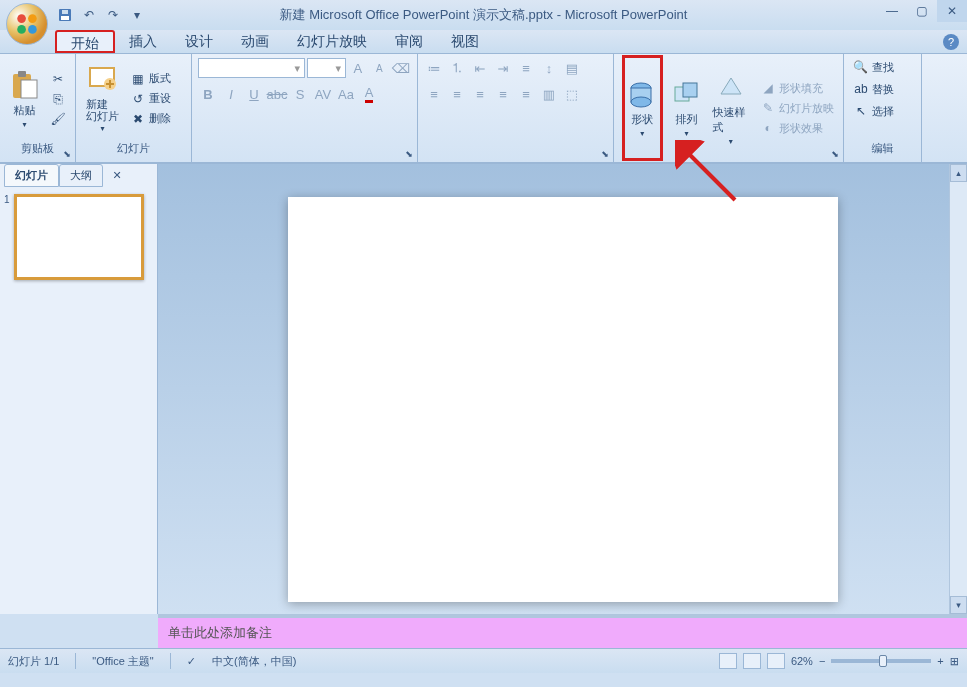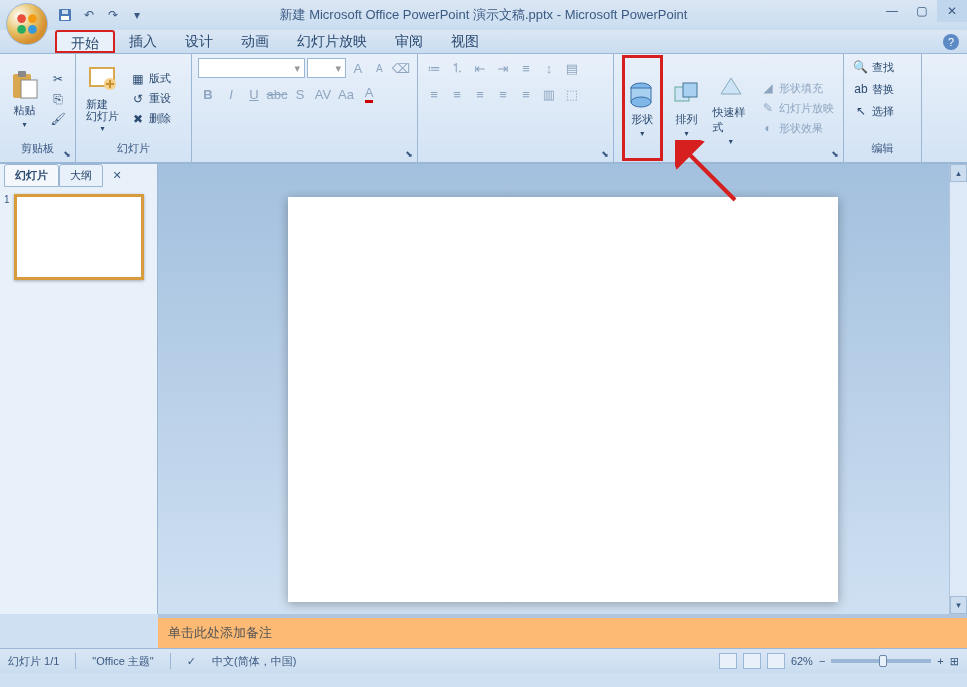--- a/index.html
+++ b/index.html
@@ -64,21 +64,21 @@
 .thumb { display: flex; gap: 4px; margin-top: 6px; }
 .thumb-num { font-size: 10px; color: #3b5a82; }
 .thumb-img { width: 130px; height: 86px; background: #fff; border: 3px solid #d89b3b; box-shadow: 0 1px 3px rgba(0,0,0,0.3); }
 
 .editor { flex: 1; display: flex; align-items: center; justify-content: center; position: relative; }
 .slide { width: 550px; height: 405px; background: #fff; box-shadow: 0 2px 10px rgba(0,0,0,0.3); margin-top: 20px; }
 .vscroll { position: absolute; right: 0; top: 0; width: 18px; height: 100%; background: #dde9f6; border-left: 1px solid #b0c6de; }
 .vscroll-btn { height: 18px; background: #cdddf0; border: 1px solid #a5bcd6; display: flex; align-items: center; justify-content: center; font-size: 9px; color: #3b5a82; }
 .vscroll-btn.bottom { position: absolute; bottom: 0; width: 100%; }
 
-.notes { height: 34px; background: #fdba74; border-top: 4px solid #b0c6de; margin-left: 158px; padding: 6px 10px; font-size: 13px; color: #555; }
+.notes { height: 34px; background: #f0abfc; border-top: 4px solid #b0c6de; margin-left: 158px; padding: 6px 10px; font-size: 13px; color: #555; }
 
 
 .statusbar { height: 24px; background: linear-gradient(#dbe6f4, #c9ddf0); border-top: 1px solid #9bb7d6; display: flex; align-items: center; font-size: 11px; color: #3b5a82; padding: 12px 8px; gap: 16px; }
 .status-sep { width: 1px; height: 16px; background: #9bb7d6; }
 .status-right { margin-left: auto; display: flex; align-items: center; gap: 6px; }
 .view-btn { width: 18px; height: 16px; border: 1px solid #9bb7d6; background: #e8f0fa; }
 .zoom-slider { width: 100px; height: 4px; background: #9bb7d6; position: relative; }
 .zoom-thumb { position: absolute; left: 48px; top: -4px; width: 8px; height: 12px; background: #e8f0fa; border: 1px solid #6a87a8; border-radius: 2px; }
 
 svg { display: block; }

